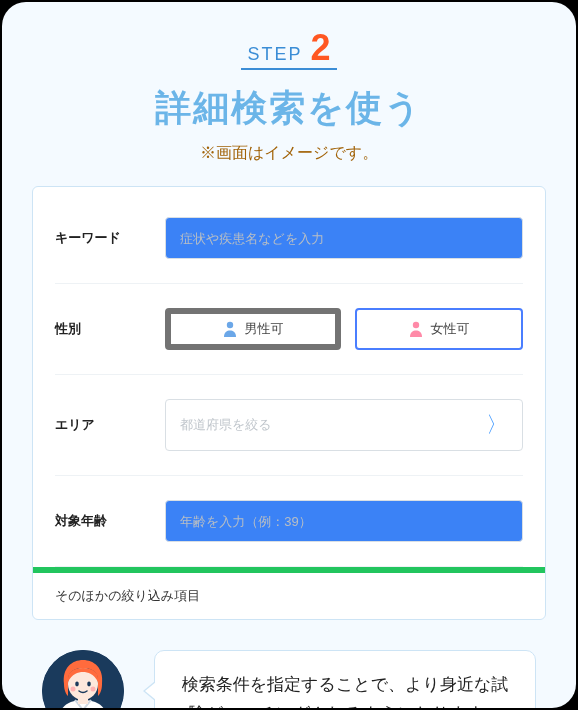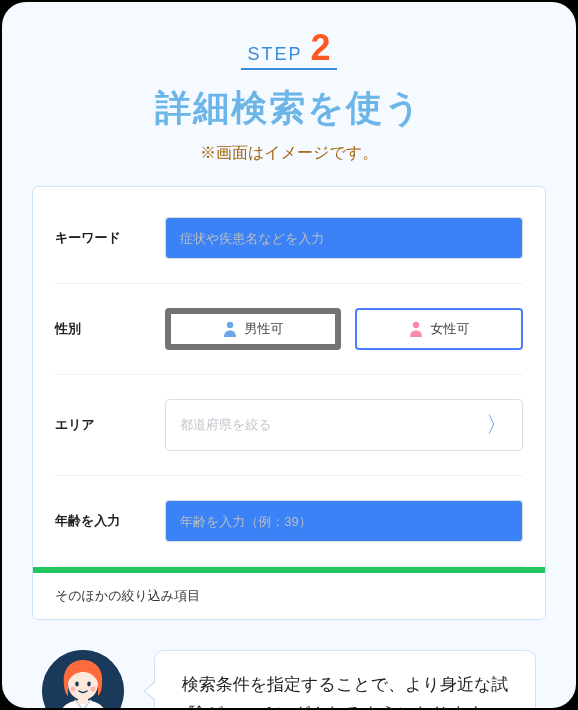--- a/index.html
+++ b/index.html
@@ -231,21 +231,21 @@
       <div class="row-label">エリア</div>
       <div class="row-control">
         <div class="select-box">
           <span class="select-placeholder">都道府県を絞る</span>
           <span class="chevron">〉</span>
         </div>
       </div>
     </div>
 
     <div class="row top-pad">
-      <div class="row-label">年齢を入力</div>
+      <div class="row-label">対象年齢</div>
       <div class="row-control">
         <input type="text" class="text-input" placeholder="年齢を入力（例：39）" style="">
       </div>
     </div>
 
     <div class="other-filters">そのほかの絞り込み項目</div>
   </div>
 
   <div class="speech-section">
     <div class="avatar">

